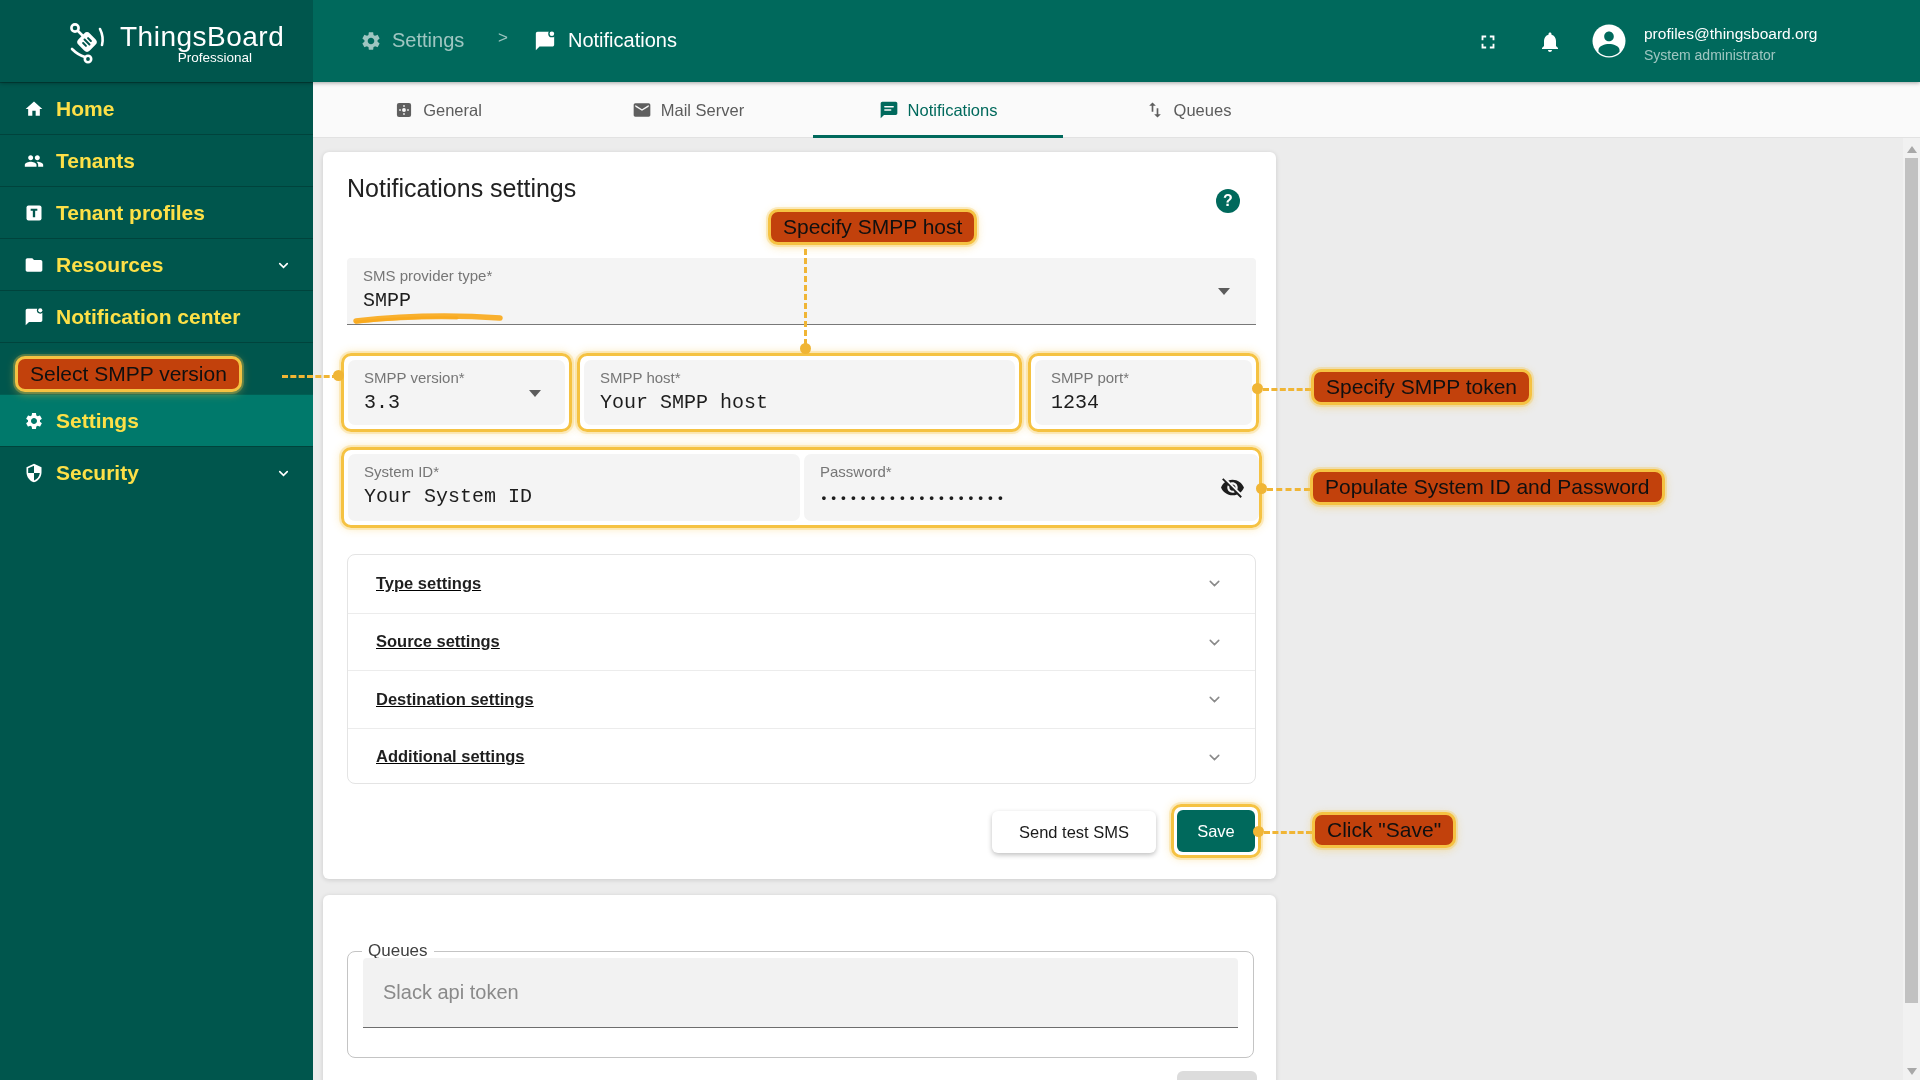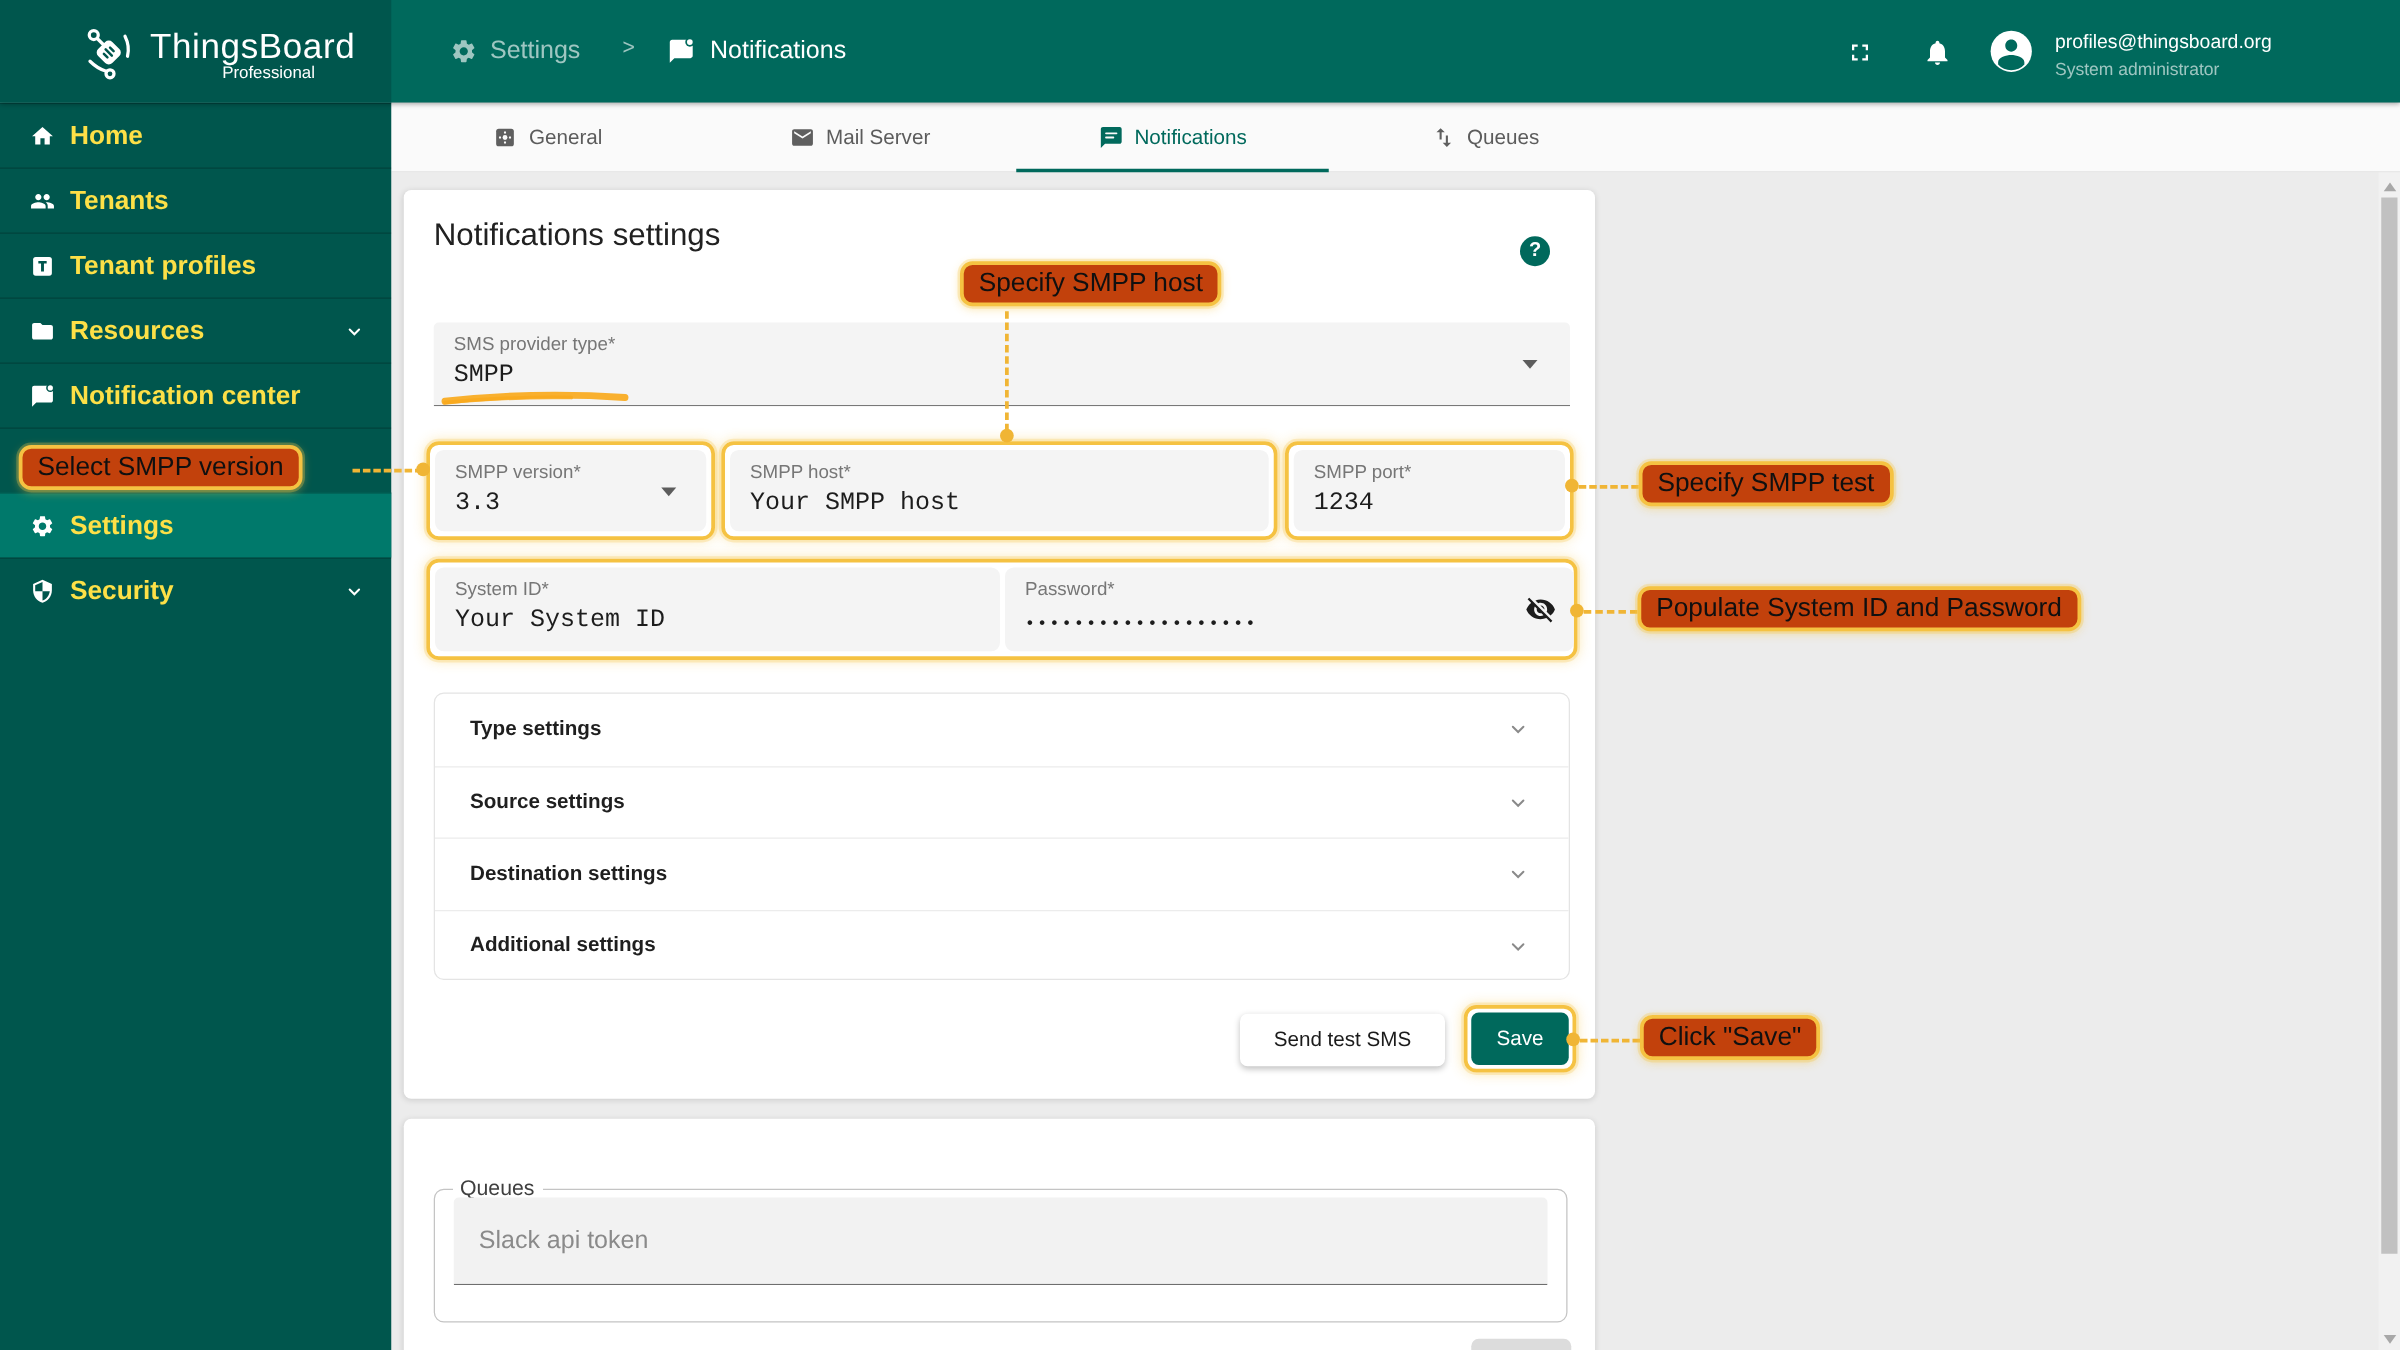--- a/index.html
+++ b/index.html
@@ -53,21 +53,21 @@
   .ffield .fvalue { position:absolute; left:16px; top:31px; font-size:20px; color:#1d1d1d;font-family:Liberation Mono, monospace; }
   .caret { position:absolute; width:0; height:0; border-left:6px solid transparent;
     border-right:6px solid transparent; border-top:7px solid #5c5c5c; }
 
   .ring { position:absolute; border:3px solid #F5C242; border-radius:10px;
     box-shadow:0 0 0 2px rgba(246,197,67,.25), 0 0 10px rgba(246,197,67,.45); z-index:20; }
   .ring .ffield { border-radius:7px; }
 
   .accordion { left:347px; top:554px; width:909px; height:230px; border:1px solid #e4e4e4;
     border-radius:8px; background:#fff; overflow:hidden; }
-  .acc-row { position:relative; height:57.5px; display:flex; align-items:center; cursor:pointer; }
+  .acc-row { position:relative; height:57.5px; display:flex; align-items:center; cursor:pointer;text-decoration:underline; }
   .acc-row + .acc-row { border-top:1px solid #ececec; }
   .acc-row .lbl { margin-left:28px; font-size:16.5px; font-weight:700; color:#1f1f1f; }
   .acc-row svg { position:absolute; right:32px; top:20px; }
 
   .btn { position:absolute; display:flex; align-items:center; justify-content:center;
     border-radius:6px; font-size:16.5px; font-weight:400; cursor:pointer; }
   .btn-secondary { left:992px; top:811px; width:164px; height:42px; background:#fff; color:#1b1b1b;
     box-shadow:0 2px 5px rgba(0,0,0,.25); }
   .btn-primary { left:1177px; top:810px; width:78px; height:42px; background:#00695C; color:#fff; }
   .btn-disabled { left:1177px; top:1071px; width:80px; height:24px; background:#dcdcdc;
@@ -329,21 +329,21 @@
 <div class="callout" style="left:768px;top:209px">Specify SMPP host</div>
 <div class="dash-v" style="left:804px;top:249px;height:96px"></div>
 <div class="dot" style="left:800px;top:343px"></div>
 
 <div class="callout" style="left:15px;top:356px">Select SMPP version</div>
 <div class="dash-h" style="left:282px;top:375px;width:56px"></div>
 <div class="dot" style="left:333px;top:370px"></div>
 
 <div class="dot" style="left:1252px;top:383px"></div>
 <div class="dash-h" style="left:1263px;top:388px;width:48px"></div>
-<div class="callout" style="left:1311px;top:369px">Specify SMPP test</div>
+<div class="callout" style="left:1311px;top:369px">Specify SMPP token</div>
 
 <div class="dot" style="left:1256px;top:483px"></div>
 <div class="dash-h" style="left:1267px;top:488px;width:43px"></div>
 <div class="callout" style="left:1310px;top:469px">Populate System ID and Password</div>
 
 <div class="dot" style="left:1253px;top:826px"></div>
 <div class="dash-h" style="left:1264px;top:831px;width:48px"></div>
 <div class="callout" style="left:1312px;top:812px">Click "Save"</div>
 
 <div class="abs scroll-track">

